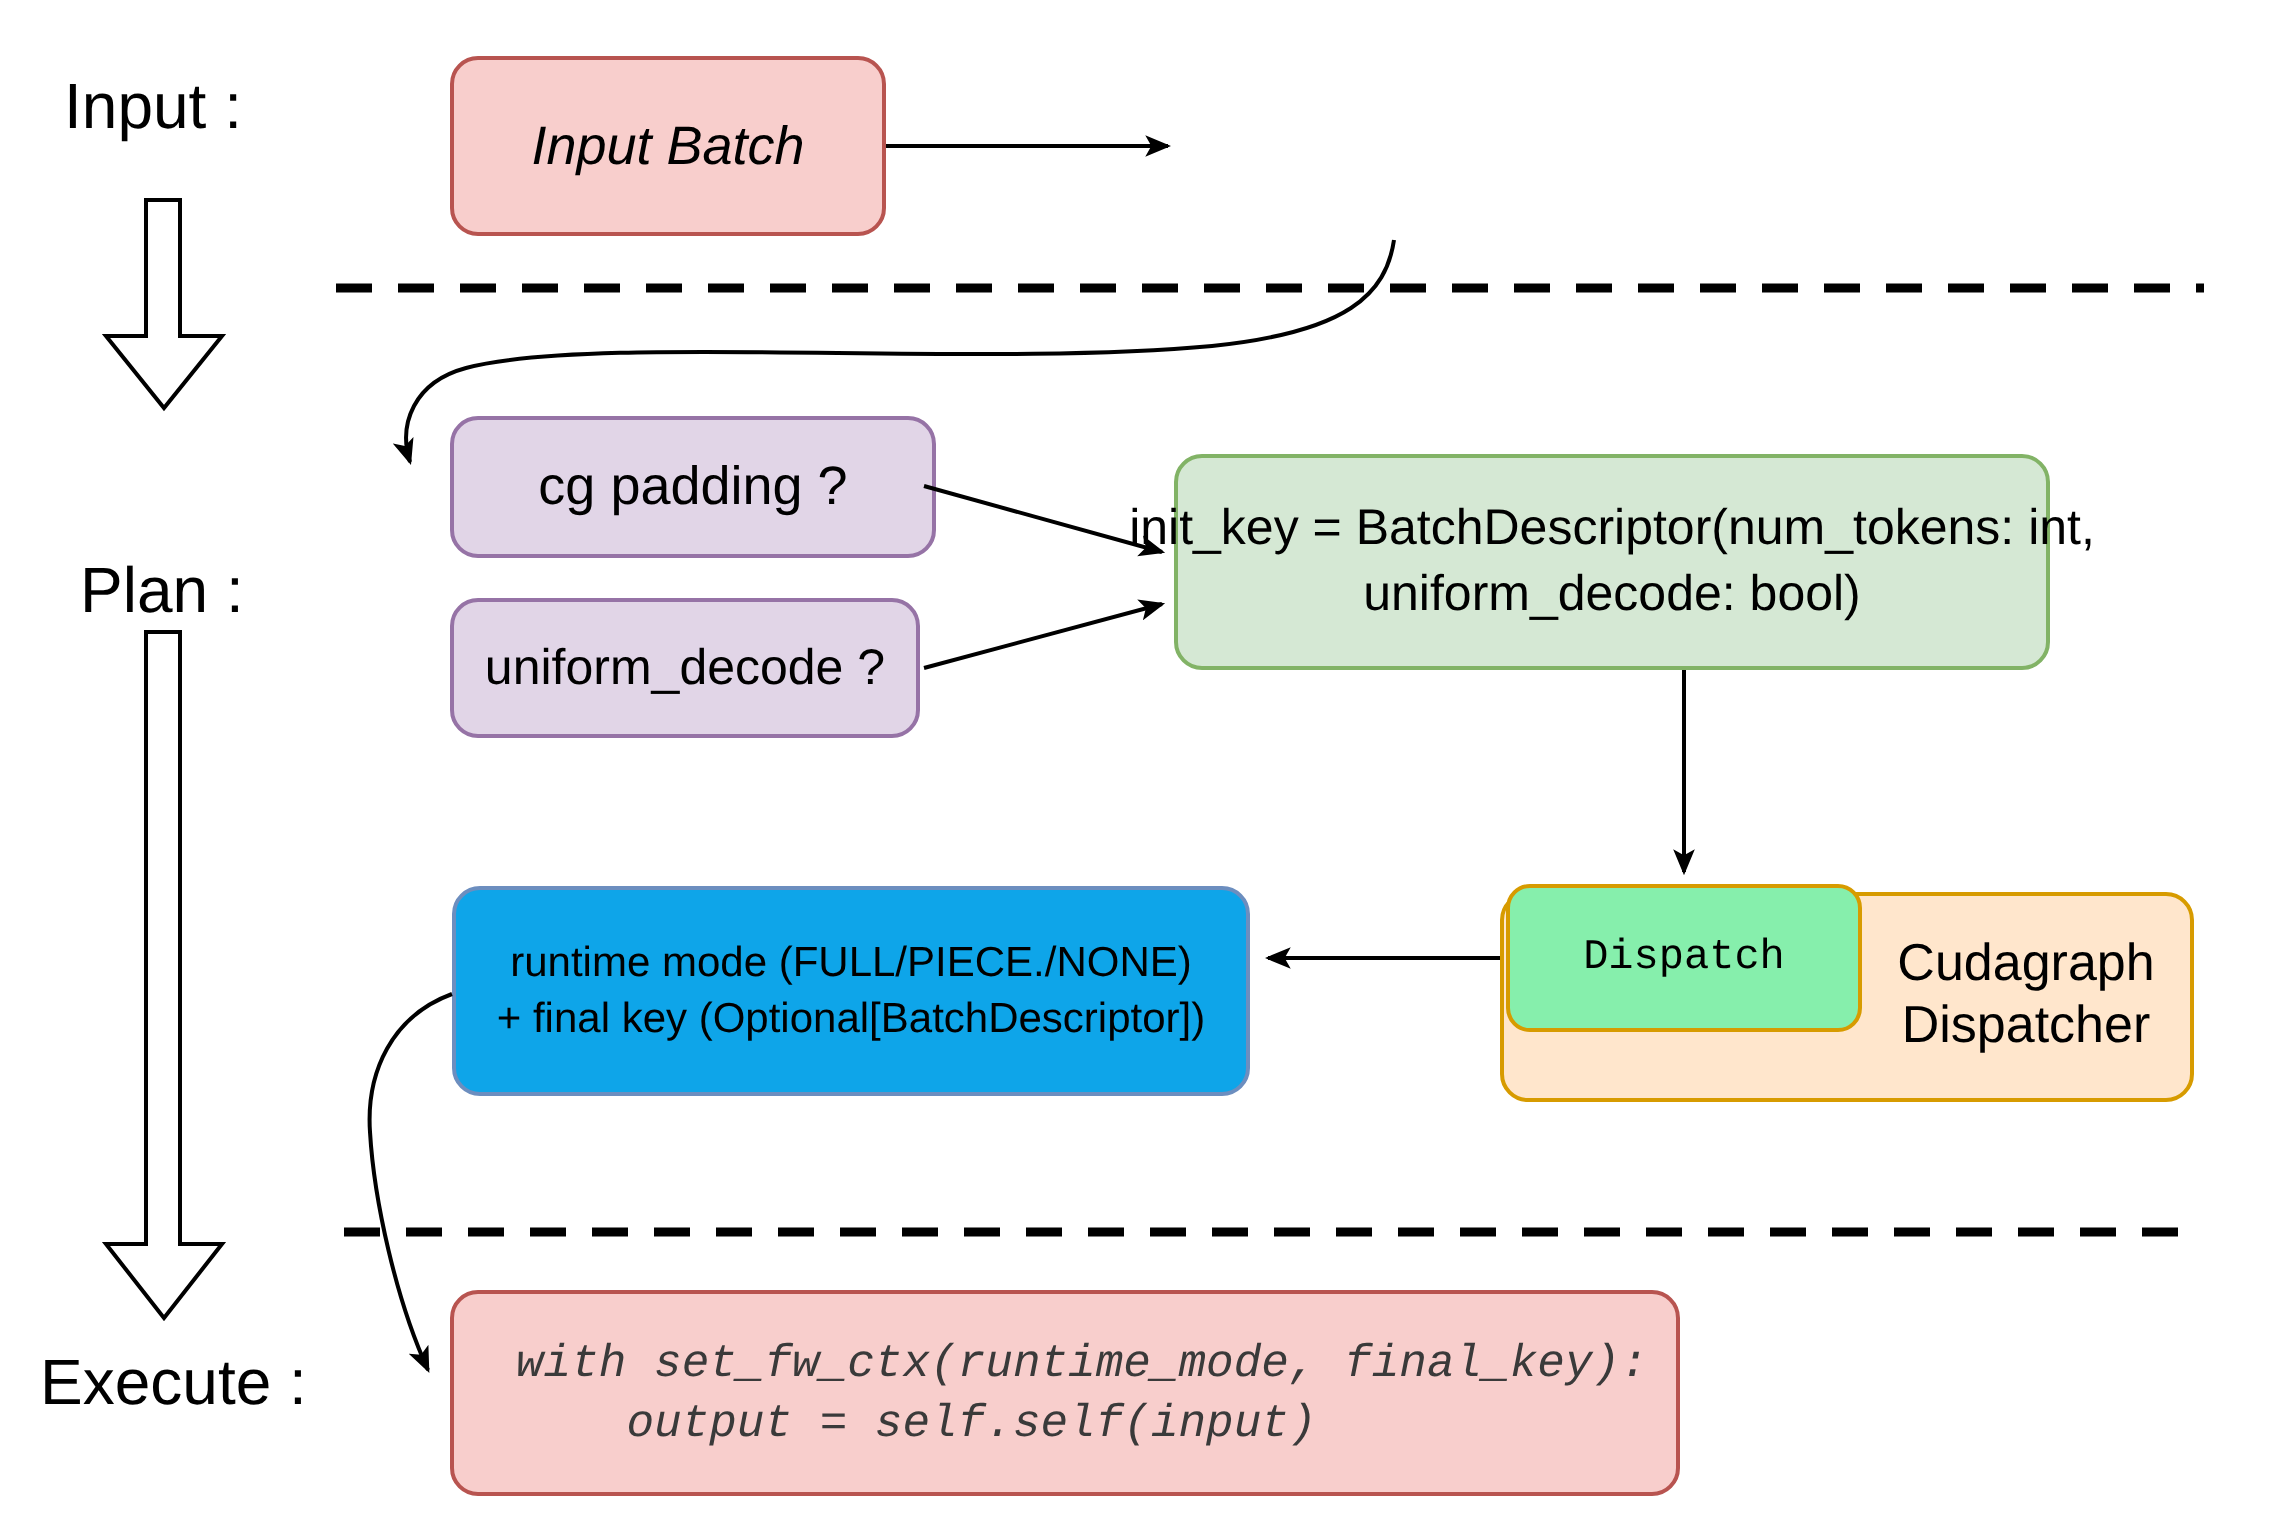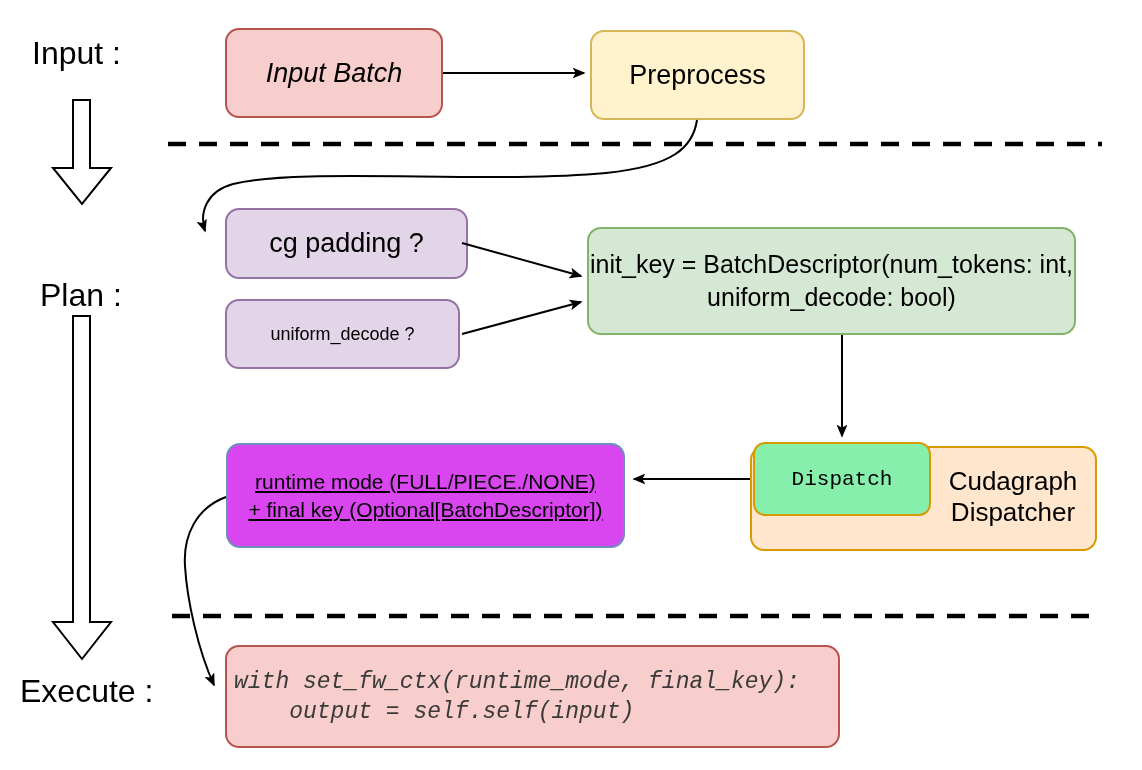--- a/index.html
+++ b/index.html
@@ -14,58 +14,55 @@
     position:absolute;box-sizing:border-box;border:2px solid #000;border-radius:14px;
     display:flex;flex-direction:column;align-items:center;justify-content:center;
     text-align:center;color:#000000;
   }
   .node span{display:block;white-space:nowrap;}
   
   .n-red    {background:#f8cecc;border-color:#b85450;font-style:italic;}
   .n-yellow {background:#fff2cc;border-color:#d6b656;}
   .n-purple {background:#e1d5e7;border-color:#9673a6;}
   .n-green  {background:#d5e8d4;border-color:#82b366;}
-  .n-blue   {background:#d946ef;border-color:#6c8ebf;text-decoration:underline;}
+  .n-blue   {background:#0ea5e9;border-color:#6c8ebf;}
   .n-orange-light{background:#ffe6cc;border-color:#d79b00;}
   .n-orange-deep {background:#86efac;border-color:#d79b00;font-family:Liberation Mono, monospace;}
 
   #node-input-batch   {left:225px;top:28px;width:218px;height:90px;font-size:27px;}
   #node-preprocess    {left:590px;top:30px;width:215px;height:90px;font-size:27px;}
   #node-cg-padding    {left:225px;top:208px;width:243px;height:71px;font-size:27px;}
-  #node-uniform-decode{left:225px;top:299px;width:235px;height:70px;font-size:18px;}
-  #node-init-key      {left:587px;top:227px;width:489px;height:108px;font-size:25px;line-height:33px;}
+  #node-uniform-decode{left:225px;top:299px;width:235px;height:70px;font-size:25px;}
+  #node-init-key      {left:587px;top:227px;width:438px;height:108px;font-size:25px;line-height:33px;}
   #node-dispatcher    {left:750px;top:446px;width:347px;height:105px;z-index:2;}
   #node-dispatch      {left:753px;top:442px;width:178px;height:74px;font-size:21px;z-index:3;border-radius:12px;}
   #node-runtime-mode  {left:226px;top:443px;width:399px;height:105px;font-size:21px;line-height:28px;}
   #node-execute-code  {left:225px;top:645px;width:615px;height:103px;z-index:2;
                        font-family:"Liberation Mono",monospace;font-size:23px;line-height:30px;
                        align-items:flex-start;padding-left:7px;color:#3a3a3a;}
-  #node-execute-code span{white-space:pre;text-align:center;}
+  #node-execute-code span{white-space:pre;text-align:center;margin-left:24px;}
   .dispatcher-label{
     position:absolute;left:933px;top:466px;width:160px;z-index:3;
     font-size:26px;line-height:31px;text-align:center;color:#000000;
   }
   #connector-layer{position:absolute;left:0;top:0;z-index:5;pointer-events:none;}
 </style>
 </head>
 <body>
 
 <div id="canvas">
 
   <div class="stage-label" style="left:32px;top:36px;">Input :</div>
   <div class="stage-label" style="left:40px;top:236px;margin-top:42px;">Plan :</div>
   <div class="stage-label" style="left:20px;top:674px;">Execute :</div>
 
   <div class="node n-red" id="node-input-batch">
     <span>Input Batch</span>
   </div>
 
-  <div class="node n-yellow" id="node-preprocess">
-    <span>Preprocess</span>
-  </div>
 
   <div class="node n-purple" id="node-cg-padding">
     <span>cg padding ?</span>
   </div>
 
   <div class="node n-purple" id="node-uniform-decode">
     <span>uniform_decode ?</span>
   </div>
 
   <div class="node n-green" id="node-init-key">

